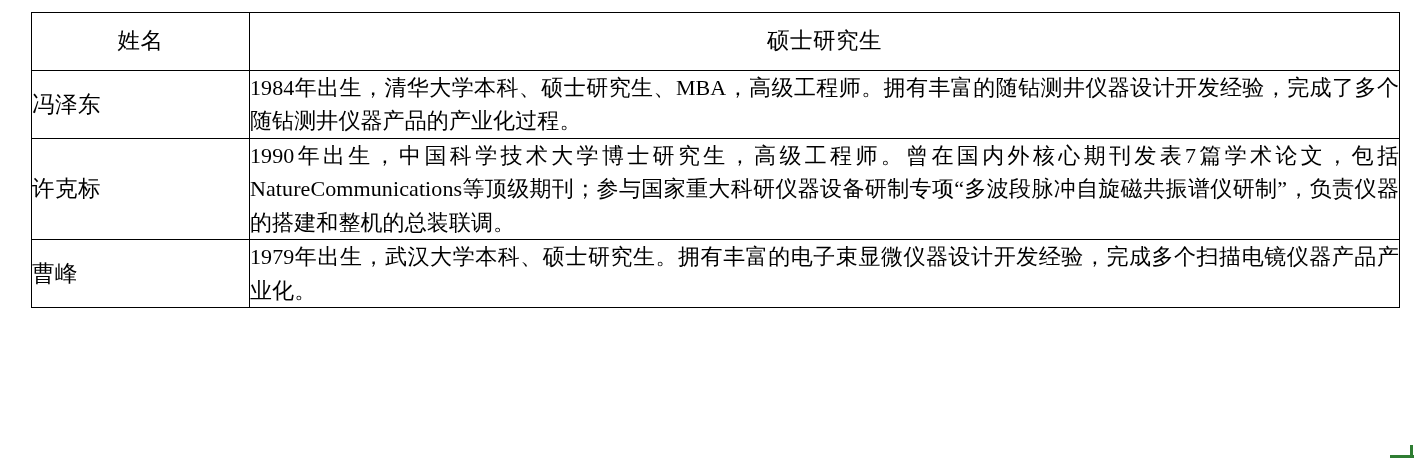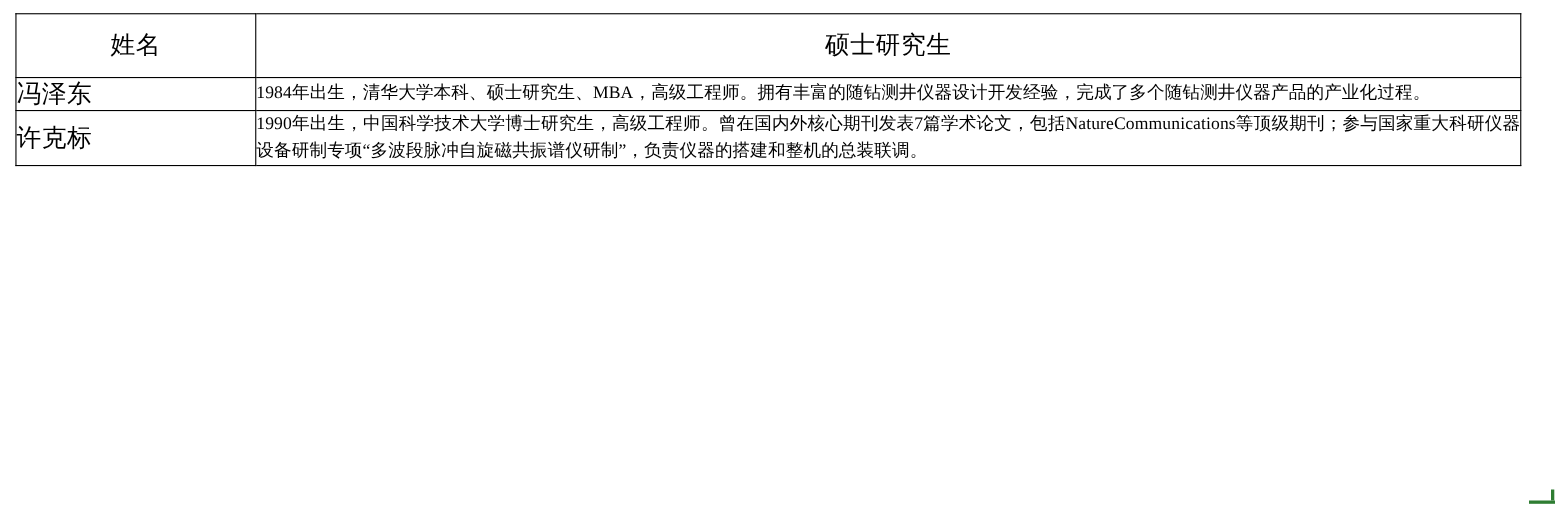--- a/index.html
+++ b/index.html
@@ -15,21 +15,21 @@
     overflow: hidden;
   }
   .page {
     position: relative;
     width: 1414px;
     height: 462px;
     box-sizing: border-box;
   }
   table.profile-table {
     position: absolute;
-    left: 14px;
+    left: 31px;
     top: 12px;
     width: 1368px;
     border-collapse: collapse;
     table-layout: fixed;
   }
   table.profile-table td, table.profile-table th {
     border: 1.5px solid #000000;
     vertical-align: middle;
     padding: 0;
   }
@@ -45,21 +45,21 @@
     letter-spacing: 0.5px;
   }
   .cell-name {
     text-align: left;
     font-size: 22.5px;
     line-height: 1.3;
     letter-spacing: 0.5px;
   }
   .cell-bio {
     text-align: left;
-    font-size: 16px;
+    font-size: 22px;
     line-height: 1.52;
     padding: 4px 7px 5px 7px;
     letter-spacing: 0.1px;
     text-align: justify;
     text-justify: inter-character;
   }
   
   .edge-mark {
     position: absolute;
     right: 0px;
@@ -95,19 +95,23 @@
     </thead>
     <tbody>
       <tr>
         <td class="cell-name">冯泽东</td>
         <td class="cell-bio">1984年出生，清华大学本科、硕士研究生、MBA，高级工程师。拥有丰富的随钻测井仪器设计开发经验，完成了多个随钻测井仪器产品的产业化过程。</td>
       </tr>
       <tr>
         <td class="cell-name">许克标</td>
         <td class="cell-bio">1990年出生，中国科学技术大学博士研究生，高级工程师。曾在国内外核心期刊发表7篇学术论文，包括NatureCommunications等顶级期刊；参与国家重大科研仪器设备研制专项“多波段脉冲自旋磁共振谱仪研制”，负责仪器的搭建和整机的总装联调。</td>
       </tr>
+      <tr>
+        <td class="cell-name">曹峰</td>
+        <td class="cell-bio">1979年出生，武汉大学本科、硕士研究生。拥有丰富的电子束显微仪器设计开发经验，完成多个扫描电镜仪器产品产业化。</td>
+      </tr>
     </tbody>
   </table>
 
   <div class="edge-mark" style="background: rgb(46, 125, 50);"></div>
   <div class="edge-mark2" style="background: rgb(46, 125, 50);"></div>
 
 </div>
 
 </body></html>

